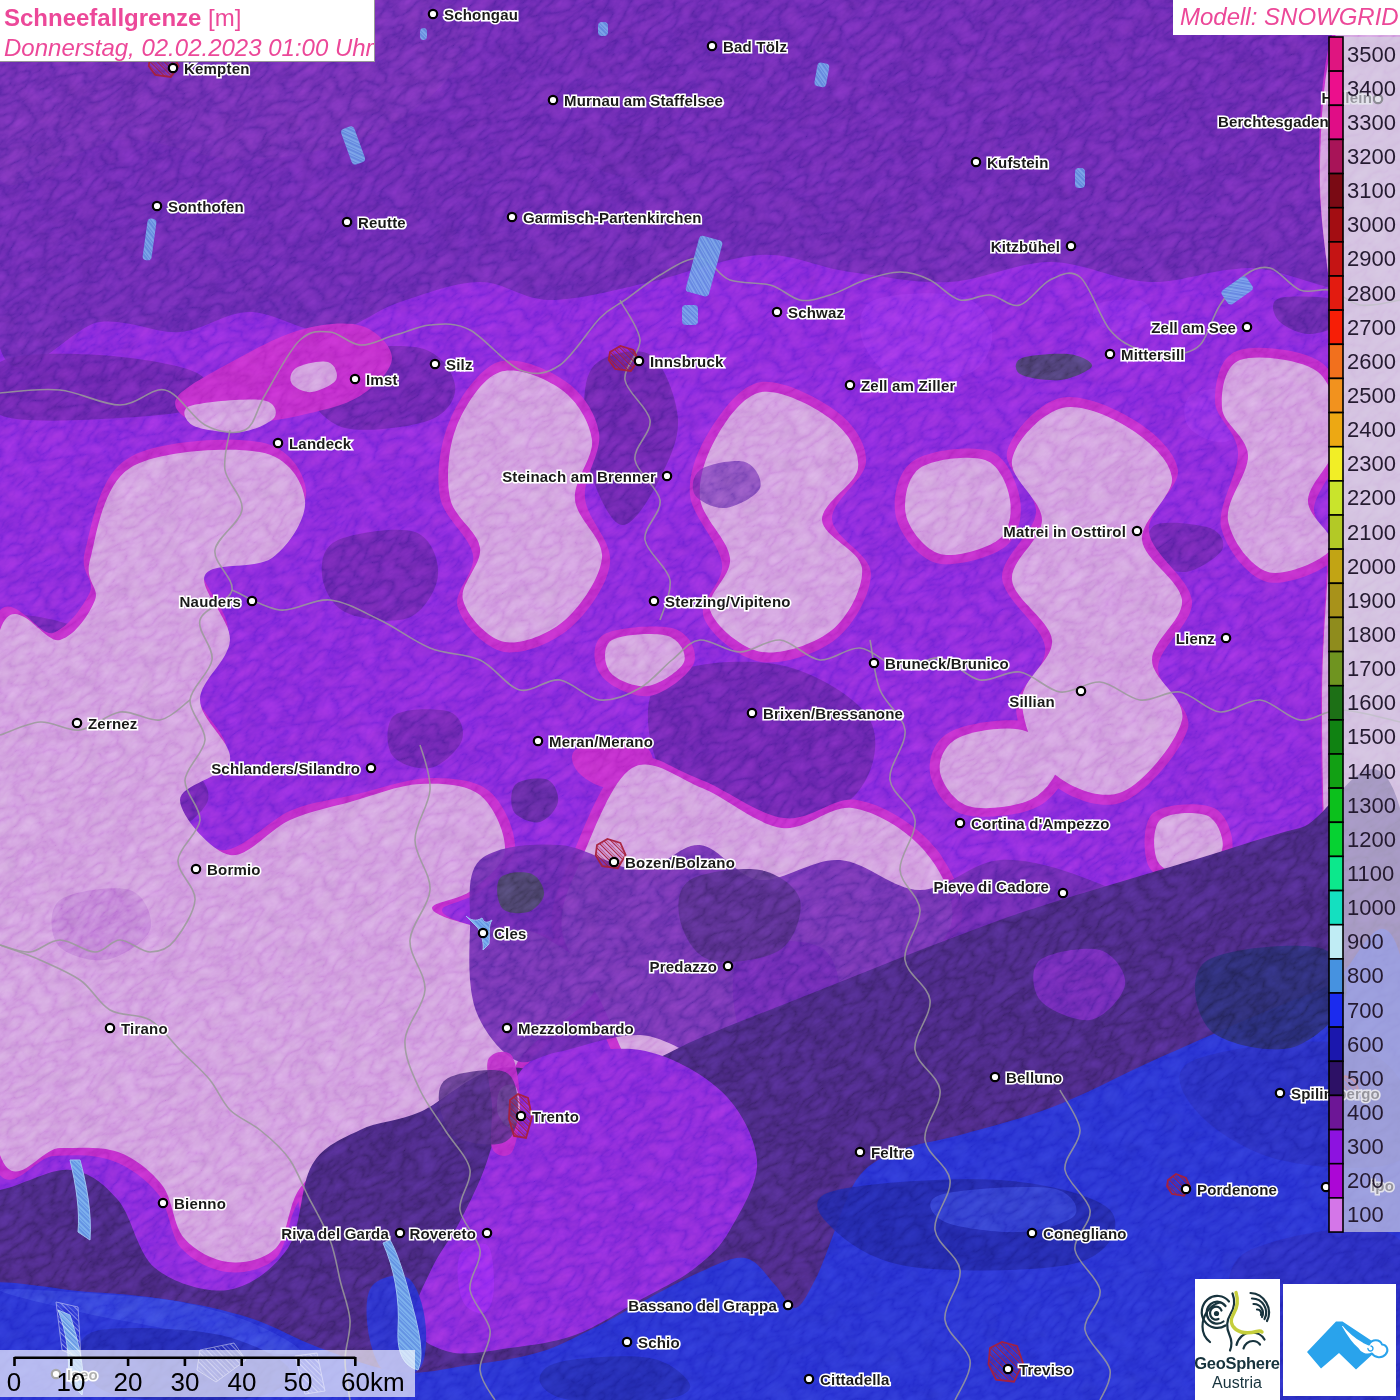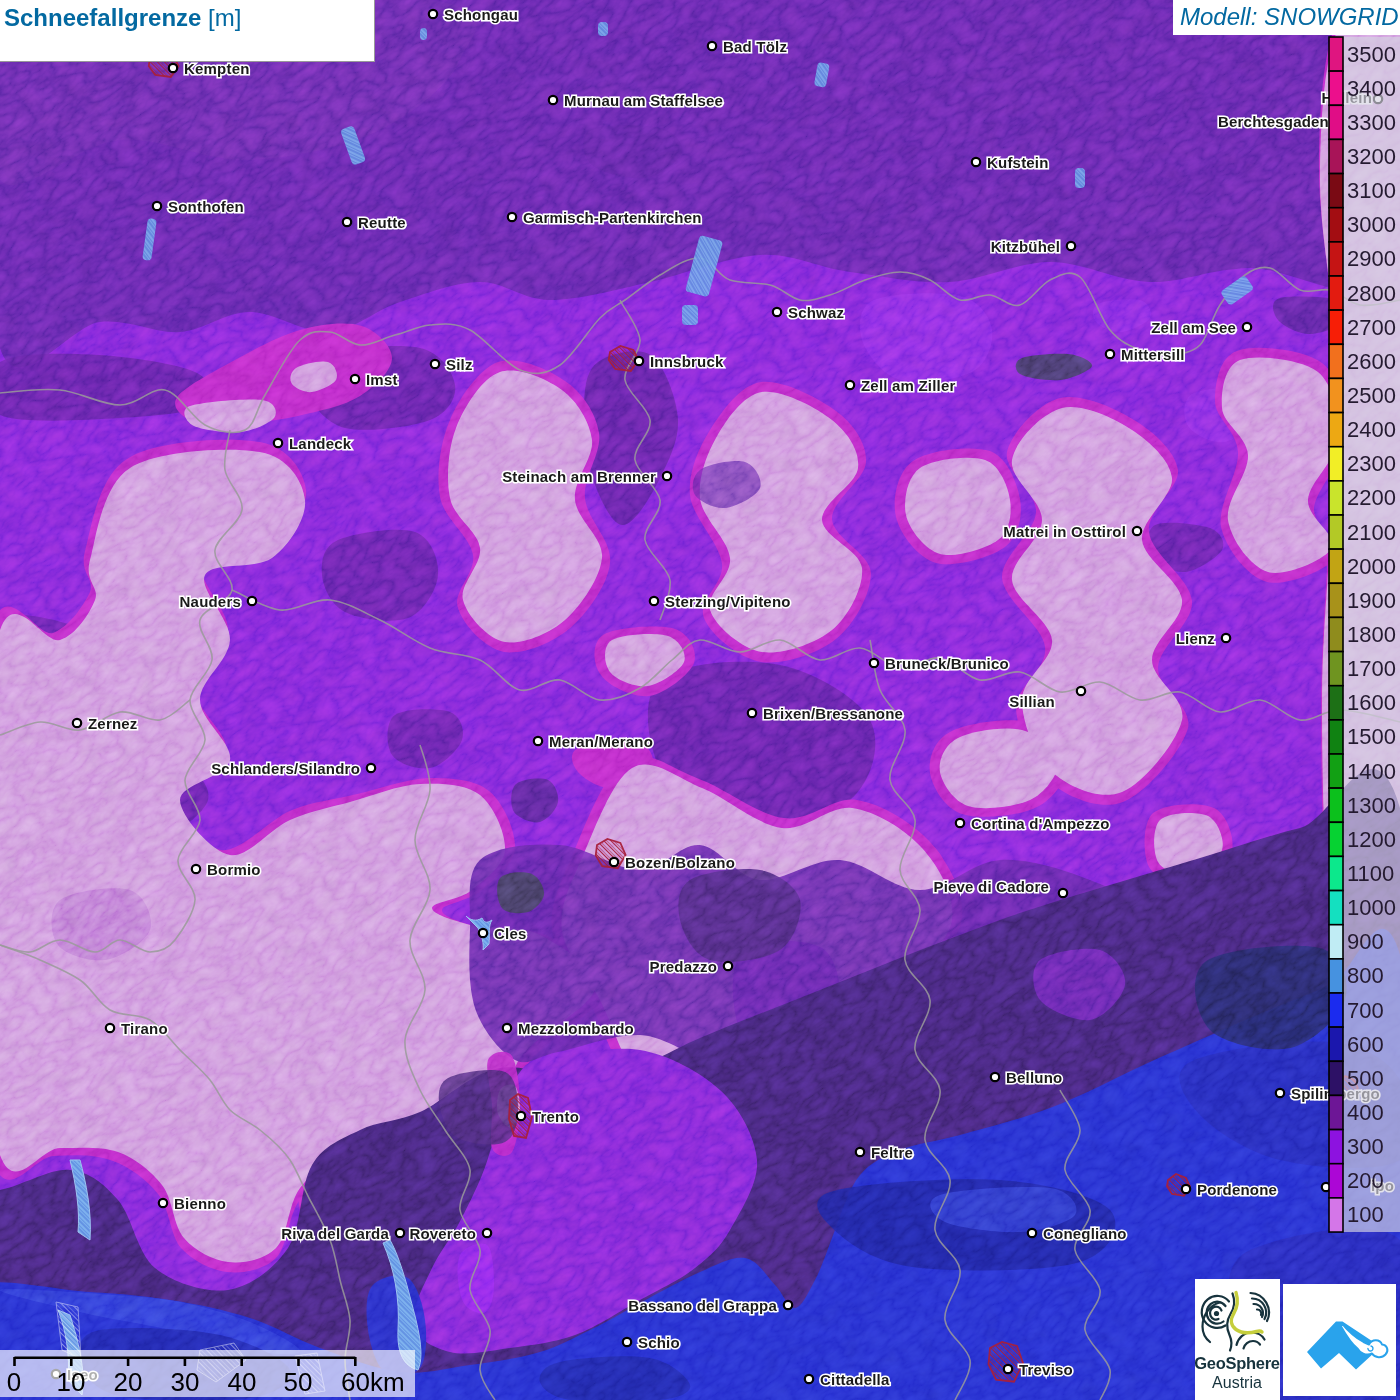--- a/index.html
+++ b/index.html
@@ -1,20 +1,20 @@
 <!DOCTYPE html>
 <html><head><meta charset="utf-8">
 <style>
 html,body{margin:0;padding:0;background:#fff;width:1400px;height:1400px;overflow:hidden}
 #wrap{position:relative;width:1400px;height:1400px;font-family:"Liberation Sans",sans-serif}
 svg{position:absolute;left:0;top:0}
 text.cl{font:bold 15px "Liberation Sans",sans-serif;fill:#1a1a1a;stroke:#ffffff;stroke-width:3.2px;paint-order:stroke;letter-spacing:.2px}
 text.cbl{font:22px "Liberation Sans",sans-serif;fill:#241a30}
 text.sbl{font:26px "Liberation Sans",sans-serif;fill:#000}
-.box{position:absolute;background:#fff;color:#0369a1}
+.box{position:absolute;background:#fff;color:#ec4899}
 #title{left:0;top:0;width:374px;height:61px;border-right:1px solid #999;border-bottom:1px solid #999}
 #title .l1{font-size:24px;font-weight:bold;margin:4px 0 0 4px;white-space:nowrap}
 #title .l1 span{font-weight:normal}
 #title .l2{font-size:24px;font-style:italic;margin:2px 0 0 4px;white-space:nowrap}
 #model{left:1173px;top:0;width:227px;height:35px;font-size:24px;font-style:italic;padding-left:7px;line-height:34px;white-space:nowrap}
 </style></head>
 <body>
 <div id="wrap">
 <svg width="1400" height="1400" viewBox="0 0 1400 1400">
 <defs>
@@ -353,15 +353,16 @@
       <path d="M1236,1292.5 c2.5,8 1.5,15 -2.5,21.5 c-3.5,6 -2.5,12 2.5,15.5 c5,3.5 13,4 20.5,2 c2.5,-0.7 4.5,-0.5 5.5,0.5" stroke="#c5ce3c" stroke-width="3.4" fill="none" stroke-linecap="round"></path>
 <text x="1237" y="1369" text-anchor="middle" style="font:bold 16.5px 'Liberation Sans',sans-serif;fill:#17333d;letter-spacing:-.3px">GeoSphere</text>
 <text x="1237" y="1388" text-anchor="middle" style="font:16px 'Liberation Sans',sans-serif;fill:#17333d">Austria</text>
 <rect x="1283" y="1284" width="113" height="112" fill="#fff"></rect>
 <path d="M1336,1321.5 L1307,1352 L1321,1368.5 L1339,1353 L1356,1369.5 L1374.5,1352.5 C1378,1349 1377.5,1344.5 1373.5,1342 L1342.5,1321.5 Z" fill="#29a3ec"></path>
 <path d="M1342,1323.5 C1349,1332 1356.5,1338 1363.5,1342 L1369,1344.5 C1372,1338.5 1380,1339 1382,1344.5 C1387.5,1345 1389,1351 1385.5,1354.5 C1382,1358.5 1375,1358 1372,1353.5 C1366,1356.5 1359.5,1352.5 1357.5,1348.5 C1351,1343.5 1345.5,1334.5 1341,1326.5 Z" fill="#fff" stroke="#29a3ec" stroke-width="2" stroke-linejoin="round"></path>
 <path d="M1368,1348 a2.5,2.5 0 1 0 2.5,-2" fill="none" stroke="#29a3ec" stroke-width="1.4"></path>
 </svg>
 <div class="box" id="title">
       <div class="l1">Schneefallgrenze <span>[m]</span></div>
+      <div class="l2">Donnerstag, 02.02.2023 01:00 Uhr</div>
     </div>
 <div class="box" id="model">Modell: SNOWGRID</div>
 </div>
 
 </body></html>

